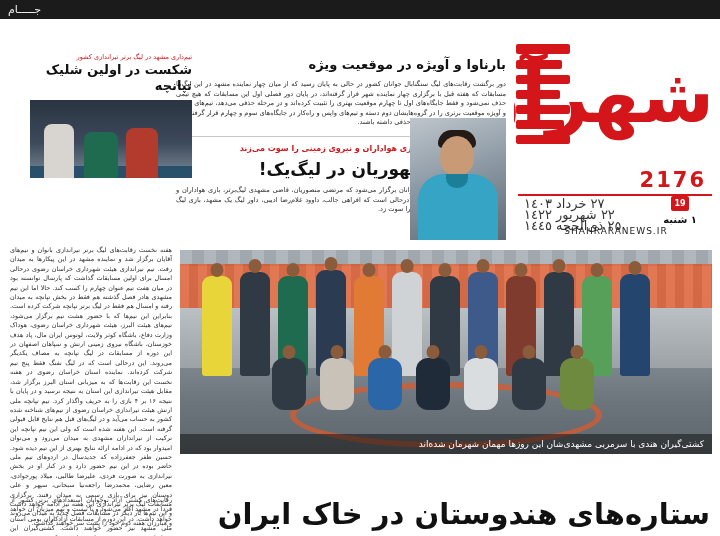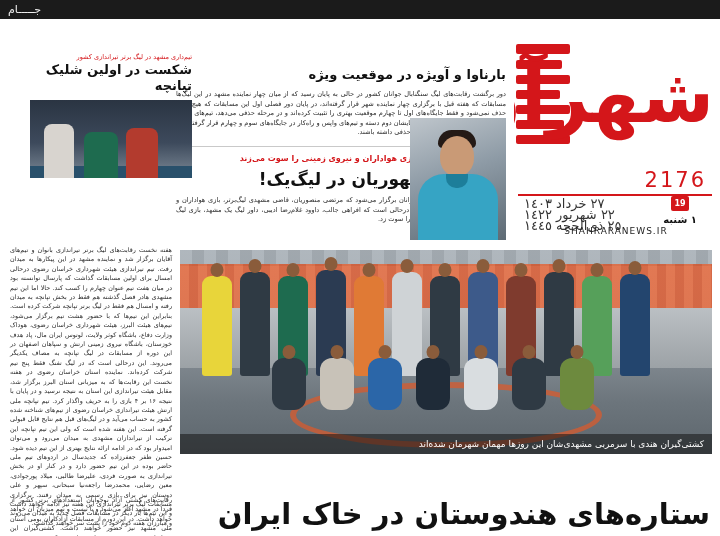--- a/index.html
+++ b/index.html
@@ -80,21 +80,21 @@
   .logo-mark .bar {
     position: absolute;
     background: #d4161a;
     border-radius: 2px;
   }
   .issue-no {
     position: absolute;
     top: 142px;
     right: 14px;
     font-size: 21px;
-    font-weight: normal;
+    font-weight: bold;
     color: #d4161a;
     letter-spacing: 2px;
     direction: ltr;
   }
   .issue-rule {
     position: absolute;
     top: 168px;
     right: 8px;
     width: 194px;
     height: 2px;
@@ -138,21 +138,21 @@
     text-align: center;
     font-size: 9px;
     letter-spacing: 1px;
     color: #222;
     direction: ltr;
   }
 
   
   .lead-col {
     position: absolute;
-    top: 44px;
+    top: 34px;
     right: 214px;
     width: 330px;
   }
   .lead-headline {
     font-size: 13px;
     font-weight: bold;
     color: #111;
     text-align: right;
     line-height: 18px;
   }

